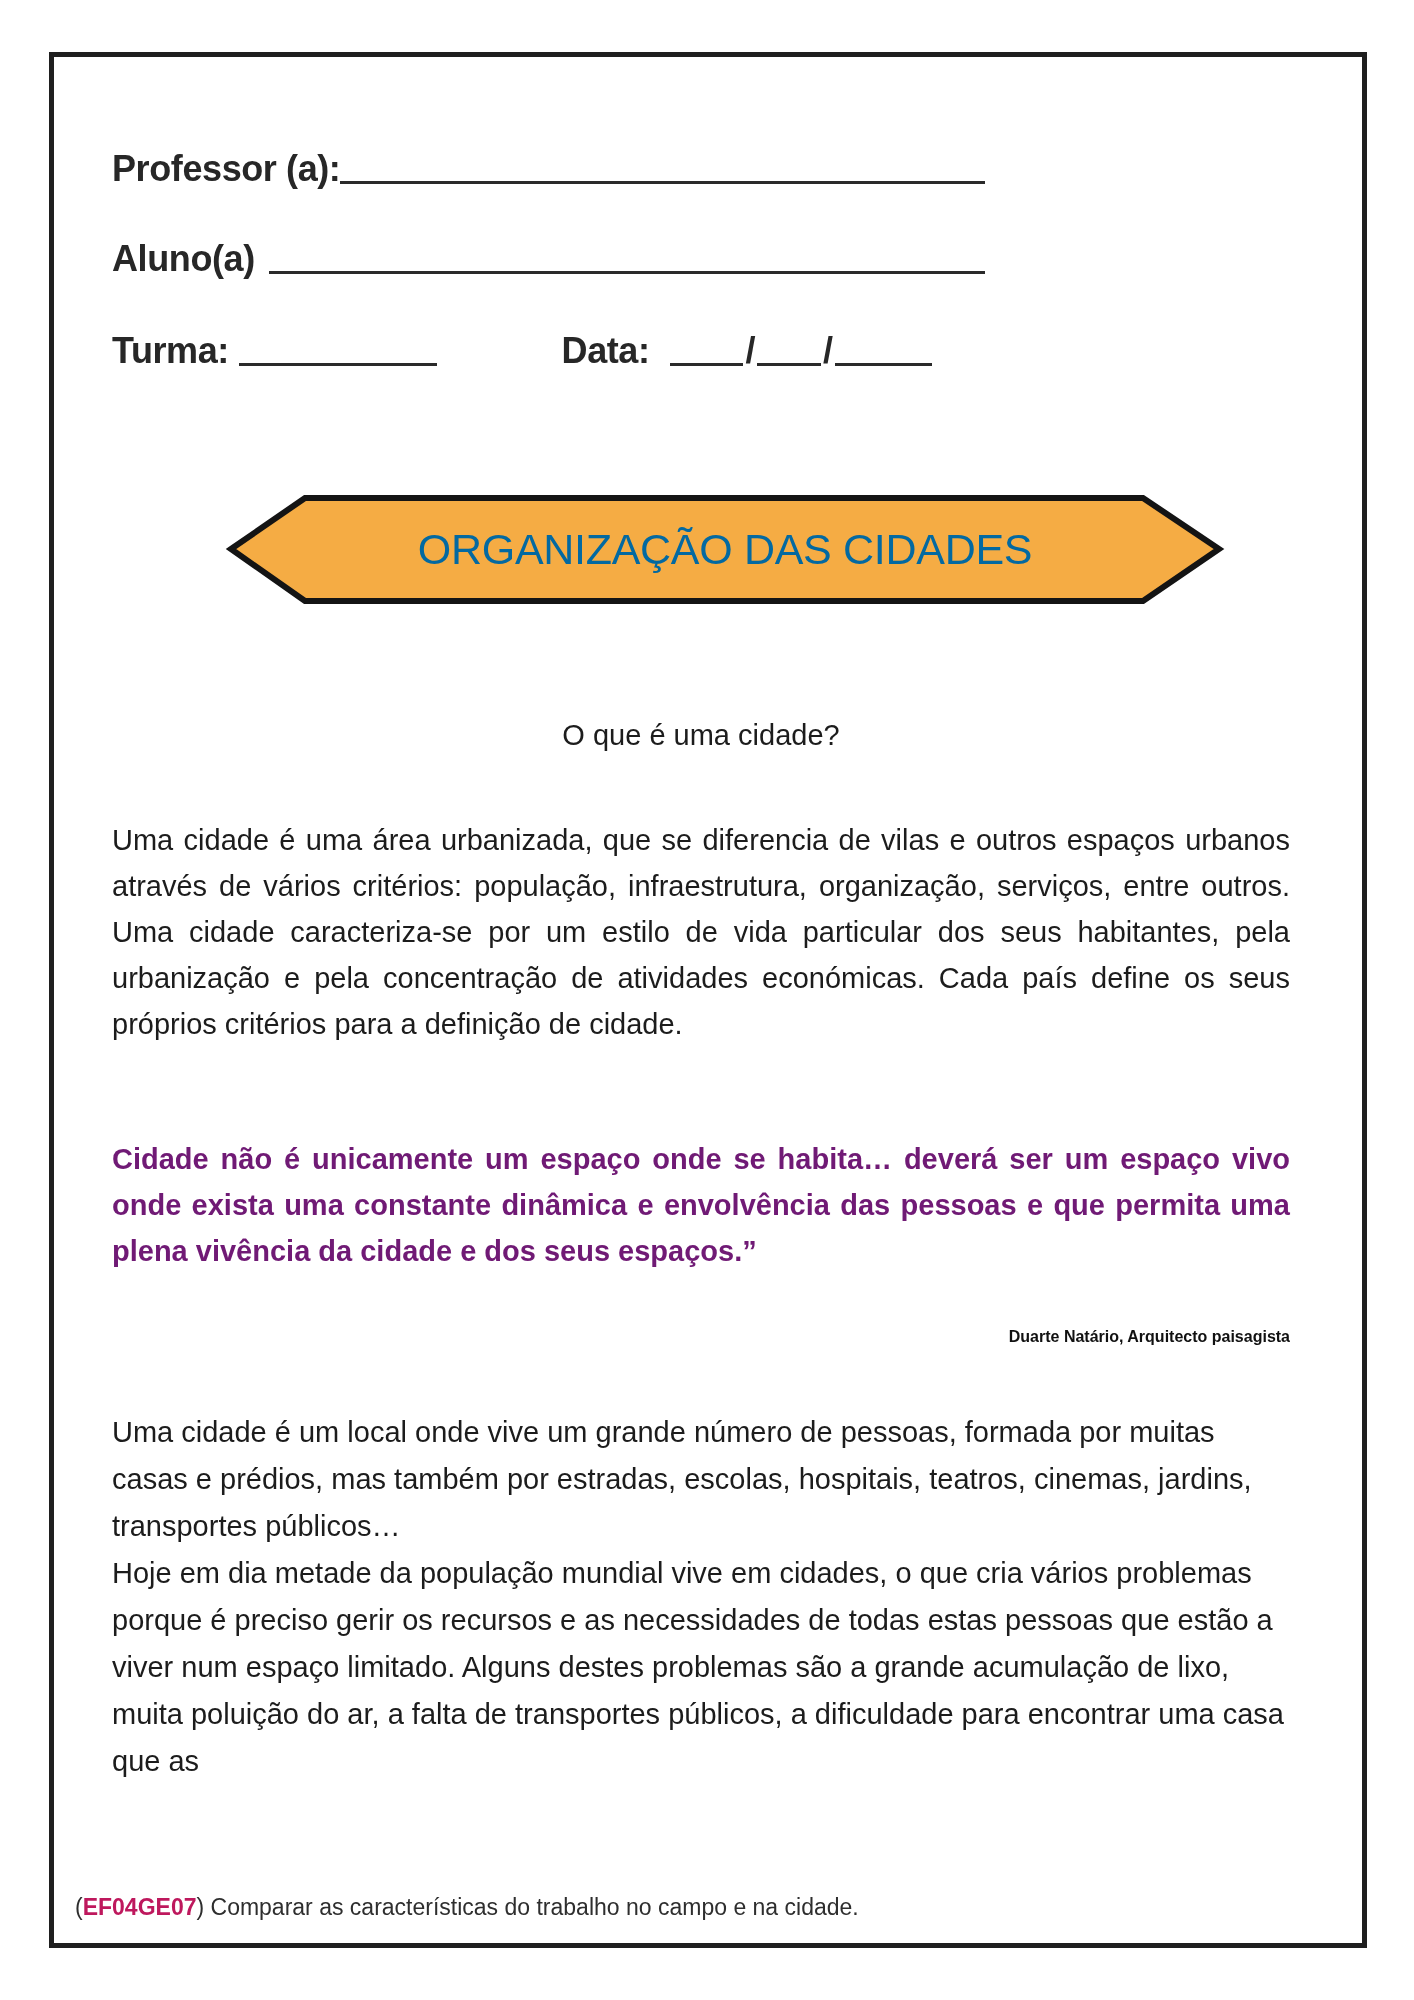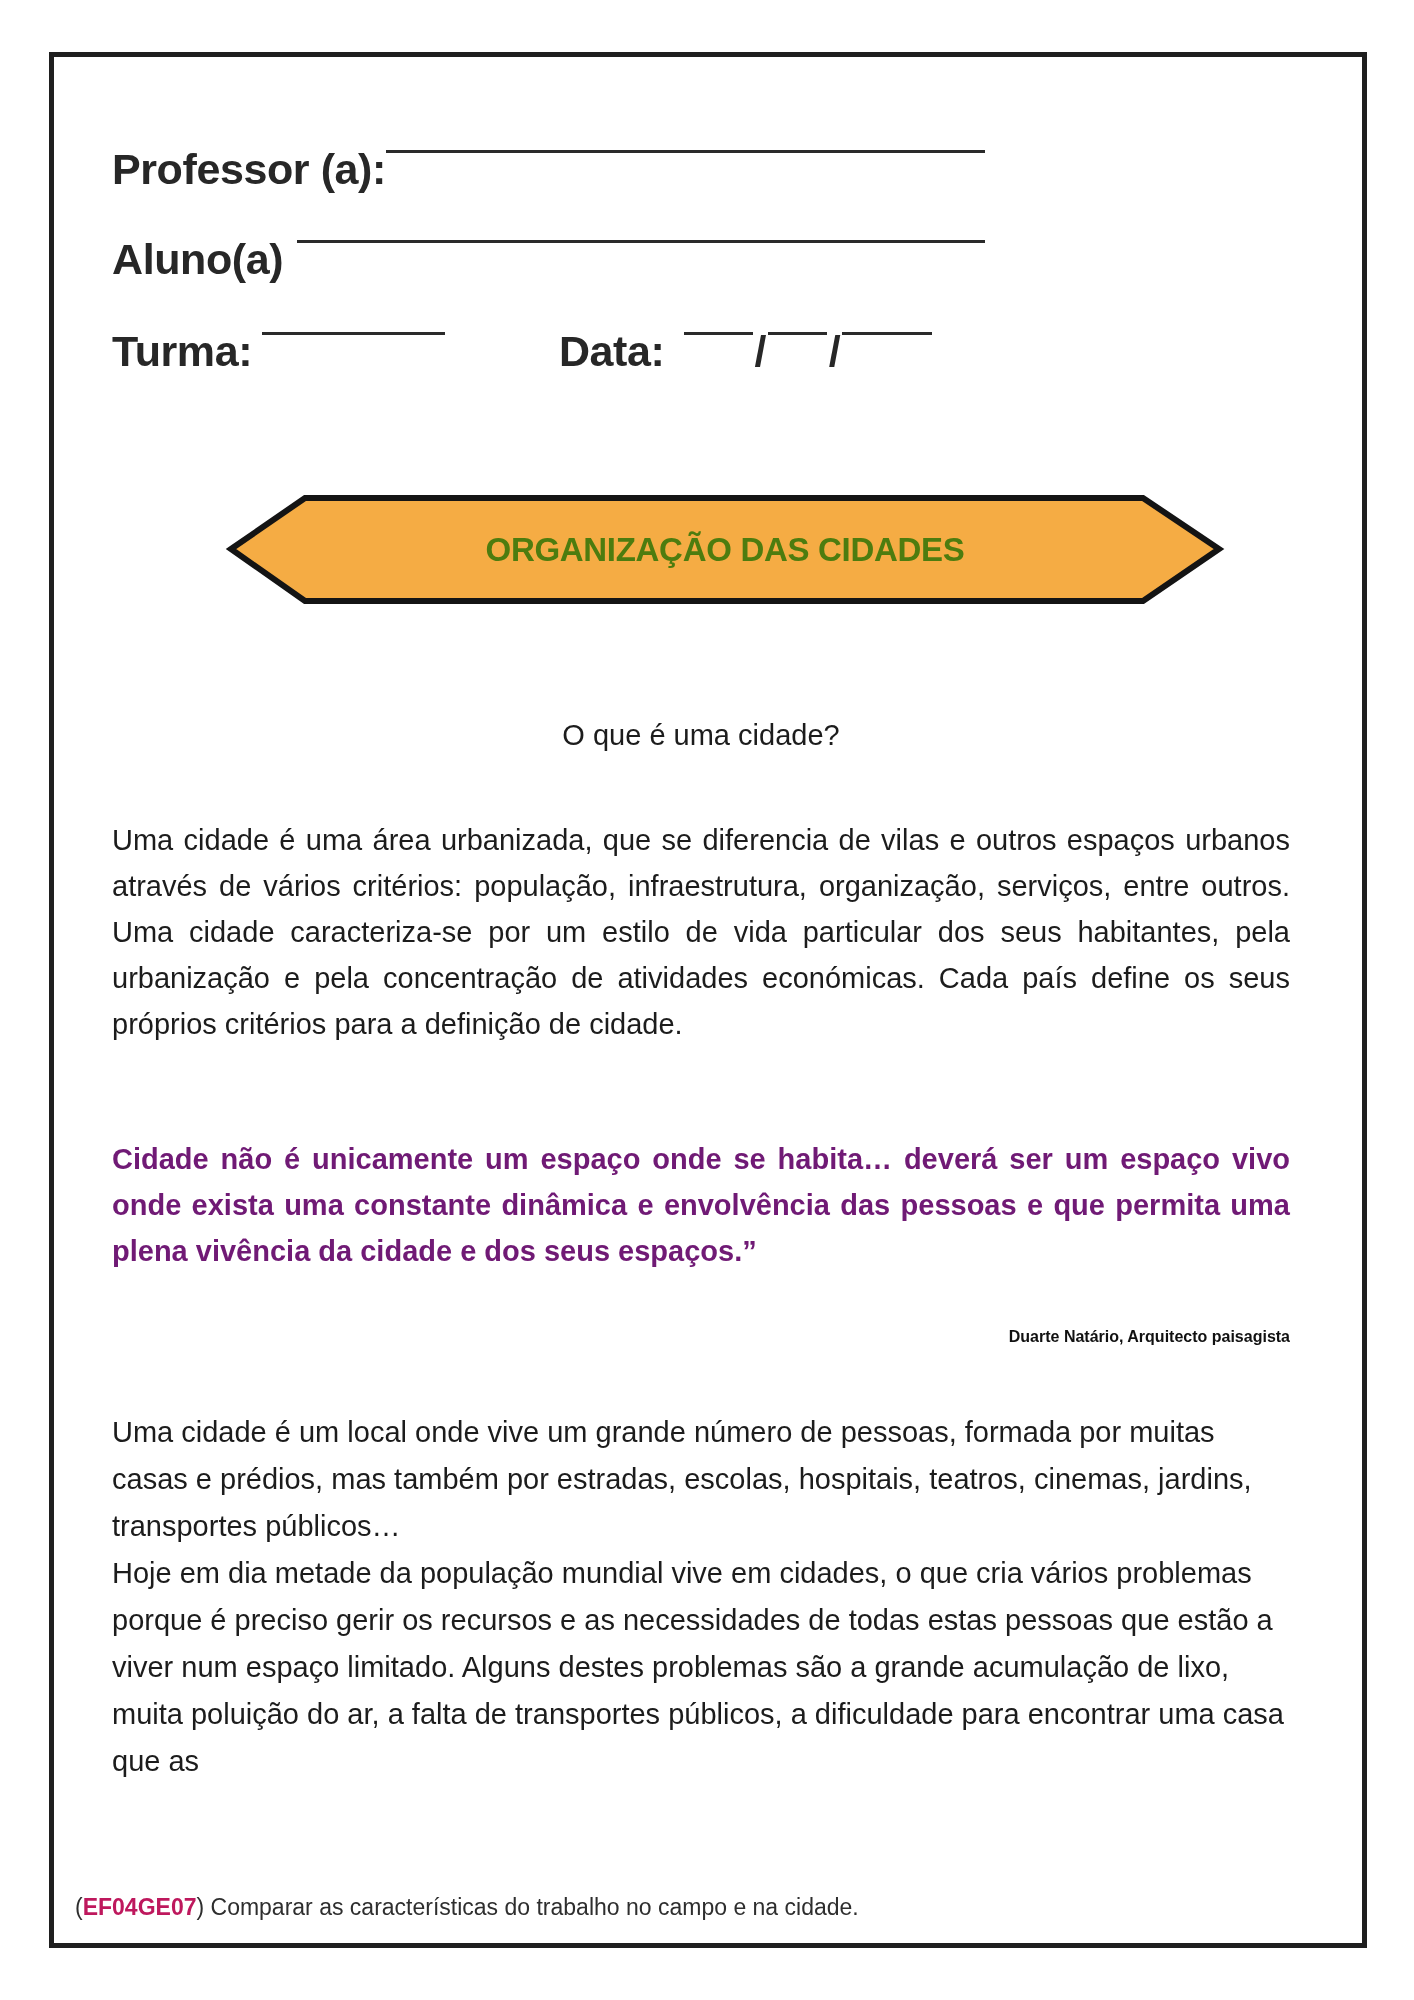--- a/index.html
+++ b/index.html
@@ -10,41 +10,41 @@
     -webkit-font-smoothing:antialiased;
   }
   .frame {
     position:absolute; left:49px; top:52px;
     width:1308px; height:1886px;
     border:5px solid #1f1f1f;
     background:#ffffff;
   }
   
   .hrow {
-    position:absolute; display:flex; 
-    font-weight:bold; font-size:43px; line-height:38px;
+    position:absolute; display:flex; align-items:flex-end;
+    font-weight:bold; font-size:36px; line-height:38px;
     letter-spacing:-0.4px; color:#272727;
     font-stretch:semi-condensed;
   }
   .hrow .lbl { white-space:nowrap; }
   .fill {
     border-bottom:3px solid #2a2a2a; height:0; margin-bottom:4px;
   }
   .grow { flex:1 1 auto; }
   .spacer { height:0; }
   .slash { margin:0 2px; }
 
   
   .banner {
     position:absolute; left:171px; top:437px; width:1000px; height:111px;
   }
   .banner svg { position:absolute; left:0; top:0; width:100%; height:100%; }
   .banner .banner-label {
     position:absolute; inset:0; display:flex; align-items:center; justify-content:center;
-    font-weight:bold; font-size:33px; letter-spacing:-0.3px; color:#4d7c0f;
+    font-weight:normal; font-size:43px; letter-spacing:-0.3px; color:#0369a1;
     font-stretch:semi-condensed;
   }
 
   
   .tblock { position:absolute; left:58px; width:1178px; font-size:29px;text-align:center; }
   .question { top:659px; line-height:38px; }
   .para-justified { text-align:justify; line-height:46px; }
   .intro { top:760px; }
   .quote { top:1079px; font-weight:bold; color:#701a75; }
   .attribution {

